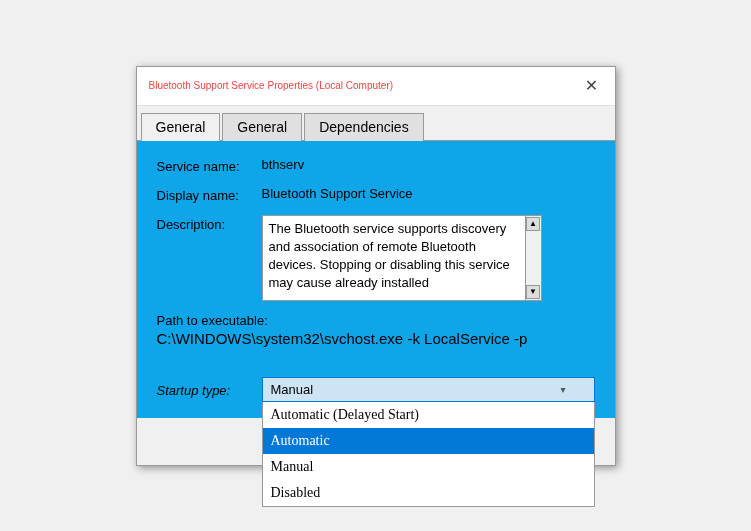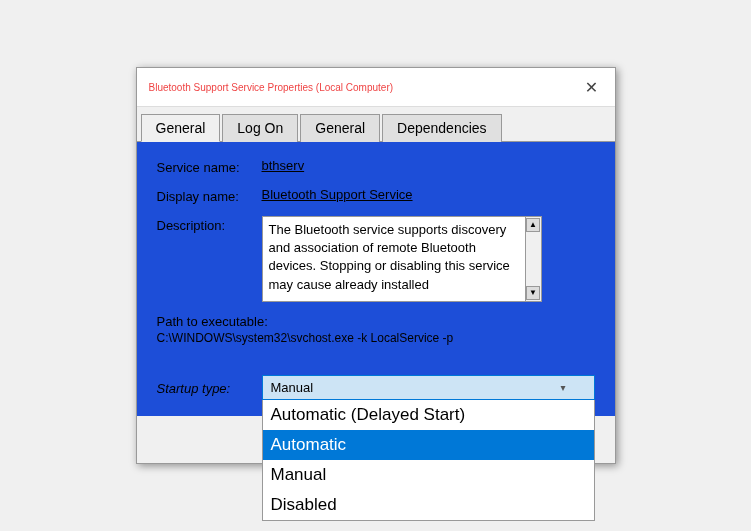--- a/index.html
+++ b/index.html
@@ -77,39 +77,38 @@
     }
 
     .tab.active {
       background: #f0f0f0;
       border-bottom: 1px solid #f0f0f0;
       z-index: 1;
     }
 
     .content {
       padding: 16px 20px;
-      background: #1d4ed8;
+      background: #0ea5e9;
     }
 
     .field-row {
       display: flex;
       align-items: flex-start;
       margin-bottom: 12px;
     }
 
     .field-label {
       width: 105px;
       flex-shrink: 0;
       color: #000;
       padding-top: 2px;
     }
 
     .field-value {
       color: #000;
-      text-decoration: underline;
     }
 
     .description-box {
       border: 1px solid #999;
       background: white;
       padding: 4px 6px;
       width: 280px;
       height: 86px;
       overflow: hidden;
       font-size: 13px;
@@ -151,21 +150,21 @@
       margin-bottom: 30px;
     }
 
     .path-label {
       color: #000;
       margin-bottom: 2px;
     }
 
     .path-value {
       color: #000;
-      font-size: 12px;
+      font-size: 15px;
     }
 
     .startup-row {
       display: flex;
       align-items: flex-start;
       margin-bottom: 0;
     }
 
     .startup-label {
       width: 105px;
@@ -203,22 +202,23 @@
       width: 100%;
       background: white;
       border: 1px solid #999;
       border-top: none;
       z-index: 10;
     }
 
     .dropdown-item {
       padding: 5px 8px;
       cursor: pointer;
-      font-size: 17px;
-      color: #000;
+      font-size: 14px;
+      color: #000;
+      font-family: Liberation Serif, serif;
     }
 
     .dropdown-item.selected {
       background: #0078d7;
       color: white;
     }
 
     .bottom-buttons {
       display: flex;
       justify-content: flex-end;
@@ -239,21 +239,20 @@
 <body>
 
 <div class="dialog-window">
   <div class="title-bar">
     <span class="title-bar-text">Bluetooth Support Service Properties (Local Computer)</span>
     <button class="close-btn">✕</button>
   </div>
 
   <div class="tabs">
     <div class="tab active">General</div>
-    <div class="tab">Log On</div>
     <div class="tab">General</div>
     <div class="tab">Dependencies</div>
   </div>
 
   <div class="content">
     <div class="field-row">
       <span class="field-label">Service name:</span>
       <span class="field-value">bthserv</span>
     </div>
 

